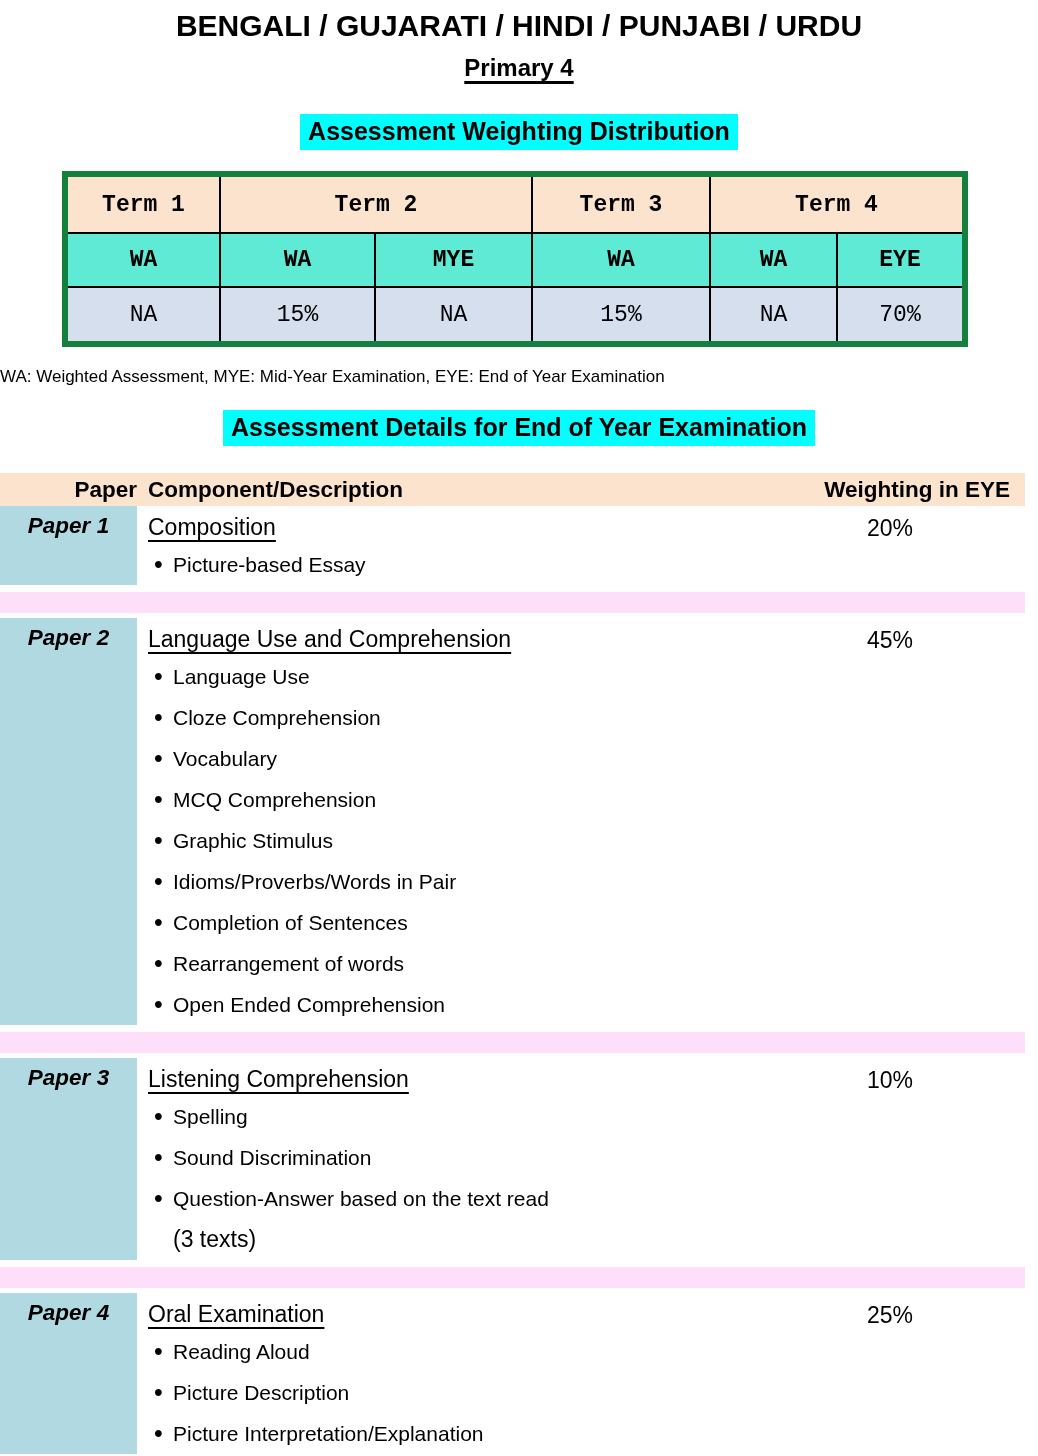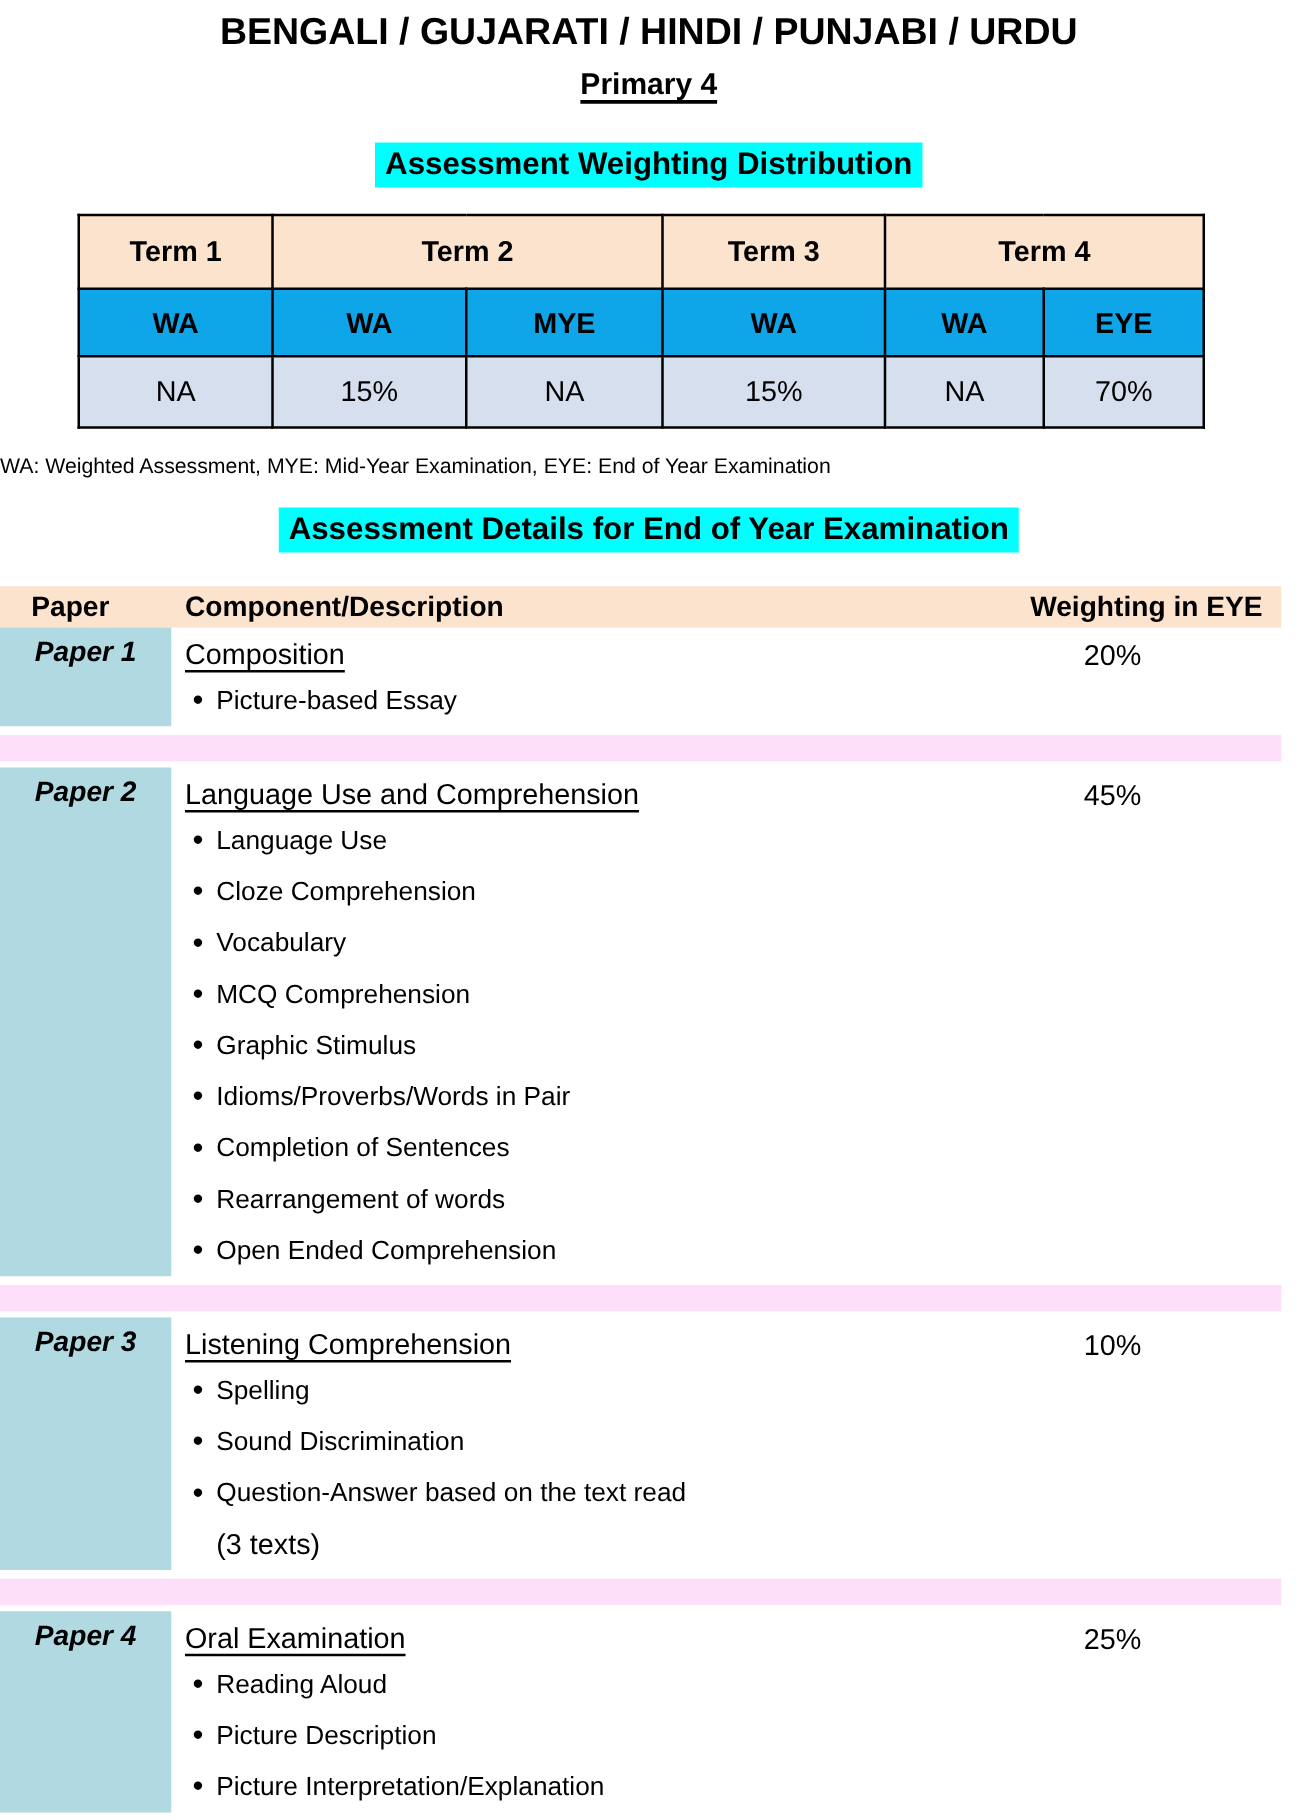--- a/index.html
+++ b/index.html
@@ -37,50 +37,51 @@
     font-size:25px; font-weight:bold;
     padding:3px 8px 4px 8px;
   }
   .heading-wrap.first { margin-top:27px; }
   .heading-wrap.second { margin-top:23px; }
 
   
   table.wtable {
     border-collapse:collapse;
     margin:21px 0 0 62px;
-    border:1px solid #15803d;
+    border:6px solid #15803d;
     table-layout:fixed;
+    font-family:Liberation Mono, monospace;
   }
   table.wtable td {
     border:2px solid #000;
     text-align:center; vertical-align:middle;
     font-size:23px;
   }
   table.wtable tr.r-term td { height:59px; font-weight:bold; background:#fbe3ce; }
-  table.wtable tr.r-comp td { height:54px; font-weight:bold; background:#0ea5e9; }
+  table.wtable tr.r-comp td { height:54px; font-weight:bold; background:#5eead4; }
   table.wtable tr.r-val  td { height:57px; font-weight:normal; background:#d6dfee; }
 
   .legend {
     margin-top:20px;
     padding-right:13px;
     font-size:17px;
     line-height:20px;
   }
 
   
   .det-header {
     margin-top:27px;
     width:1025px; height:33px;
     background:#fbe3ce;
     display:grid;
     grid-template-columns:137px 11px 647px 230px;
     align-items:center;
     font-size:22.5px; font-weight:bold;
   }
-  .det-header .c-paper  { text-align:left;margin-left:25px; }
+  .det-header .c-paper  { text-align:right;margin-left:25px; }
   .det-header .c-weight { text-align:right; padding-right:15px; }
 
   .section {
     width:1025px;
     display:grid;
     grid-template-columns:137px 11px 647px 230px;
     align-items:stretch;
   }
   .paper-cell {
     background:#b1d9e2;

